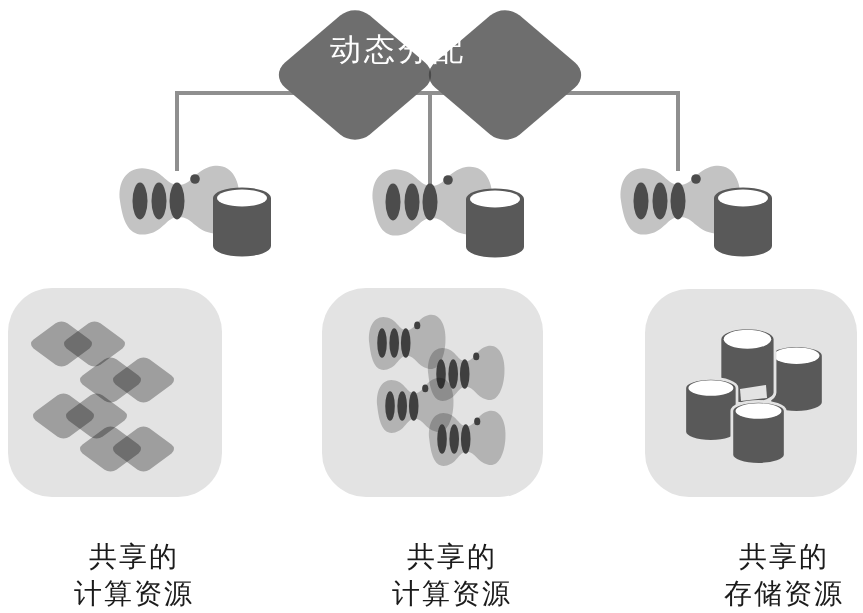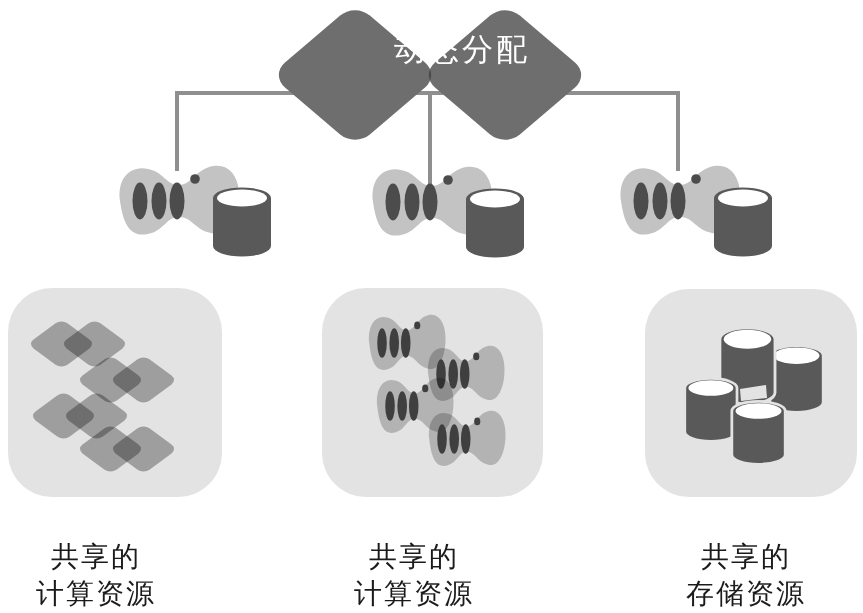--- a/index.html
+++ b/index.html
@@ -13,21 +13,21 @@
 
   
   .line { position:absolute; background: var(--c-line,#8f8f8f); z-index:1; }
 
   
   .cluster-svg { z-index:2; }
   .cluster-diam { fill: var(--c-diamond,#6e6e6e); }
   .cluster-overlap { fill: var(--c-diamond_overlap,#4a4a4a); }
   .cluster-label {
     position:absolute; left:330px; top:31px; width:200px; z-index:3;
-    text-align:right; color: var(--c-cluster_text,#fff);
+    text-align:left; color: var(--c-cluster_text,#fff);
     font-size:31px; line-height:37px; letter-spacing:3px;
   }
 
   
   .sb-body { fill: var(--sb-fill, var(--c-blob,#c3c3c3)); fill-opacity: var(--sb-op,1); }
   .sb-mark { fill: var(--sb-mark, var(--c-blob_marks,#4c4c4c)); }
 
   
   .cyl-body { fill: var(--c-cylinder,#595959); stroke: var(--cyl-stroke, transparent); stroke-width:3; }
   .cyl-top  { fill: var(--c-cylinder_top,#fff); }
@@ -42,21 +42,21 @@
   .box-svg { left:0; top:0; width:100%; height:100%; }
 
   .net-diam { fill: var(--c-shade,#000); fill-opacity:0.30; }
   .compute-blob { --sb-fill: var(--c-shade,#000); --sb-op:0.21; --sb-mark: var(--c-compute_marks,#3f3f3f); }
   .storage-cyl { --cyl-stroke: var(--c-box,#e3e3e3); }
   .gap-patch { fill: var(--c-box,#e3e3e3); }
 
   
   .group-label {
     position:absolute; top:538px; width:192px; text-align:center; z-index:2;
-    color: var(--c-label_text,#1b1b1b); font-size:28px; line-height:37px; letter-spacing:2px;
+    color: var(--c-label_text,#1b1b1b); font-size:28px; line-height:37px; letter-spacing:2px;margin-left:38px;
   }
 </style>
 </head>
 <body>
 
 <div class="canvas">
 
   <svg class="defs" aria-hidden="true">
     <defs>
       <rect id="diam" x="-60" y="-60" width="120" height="120" rx="21"></rect>

